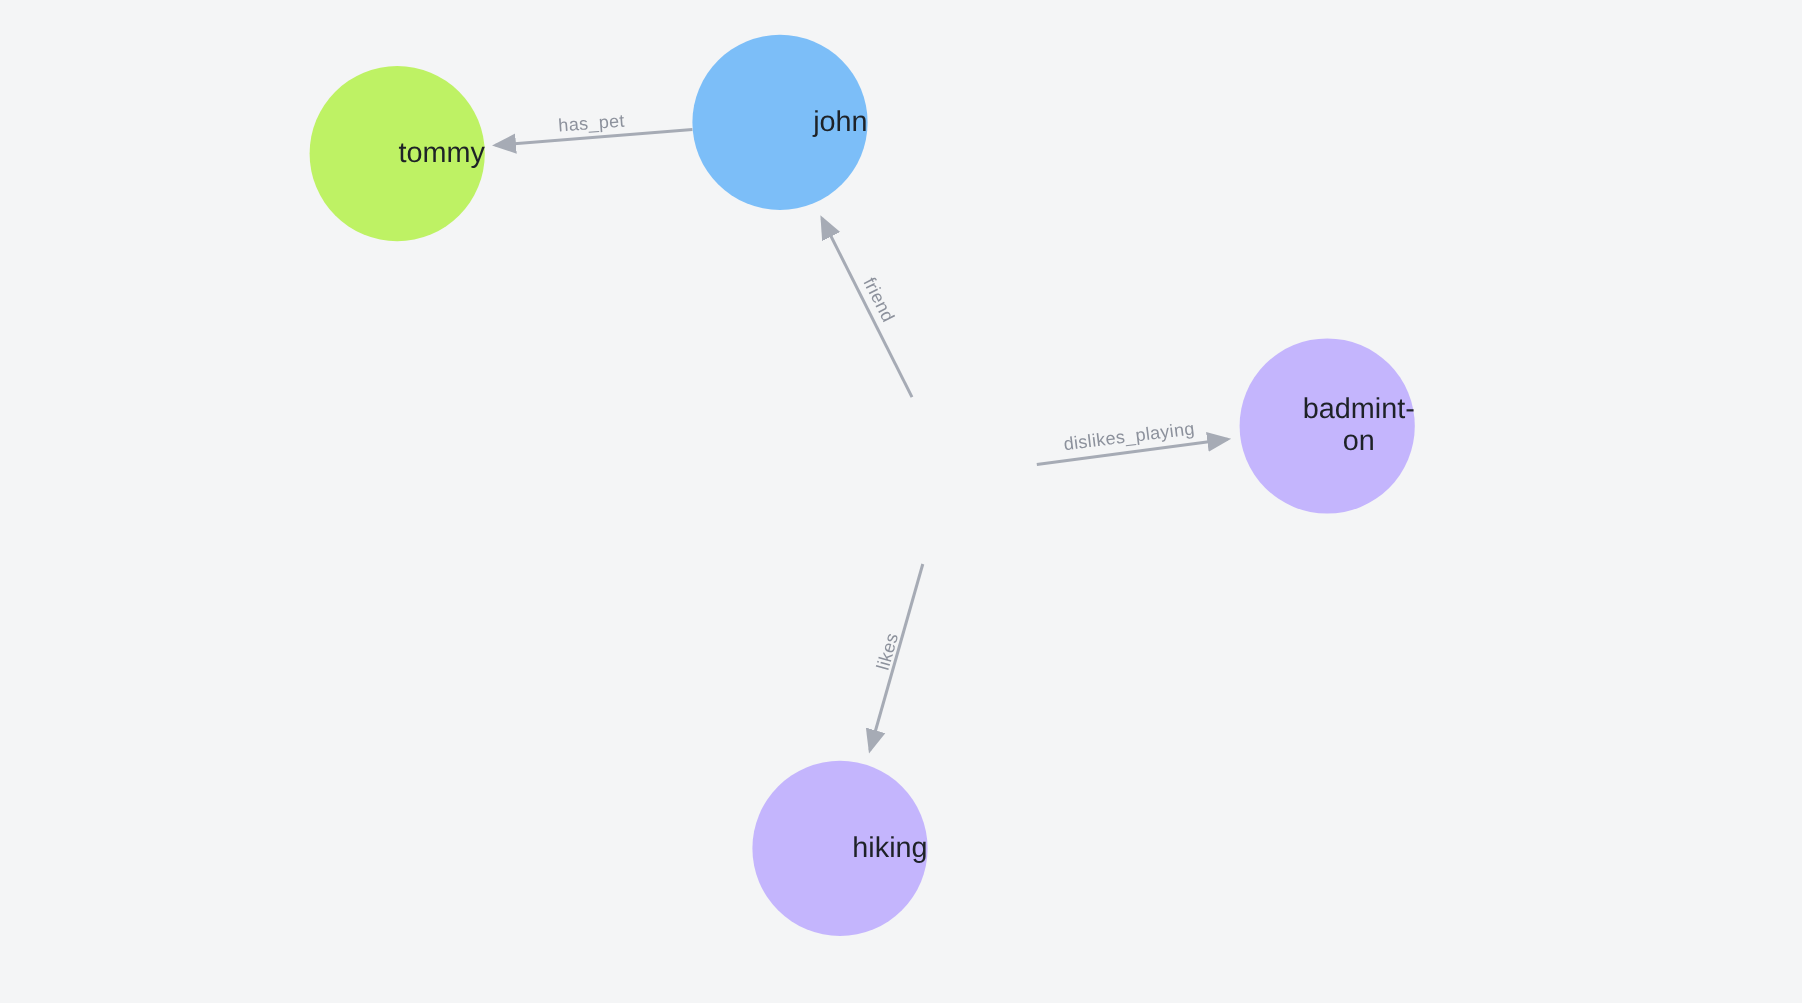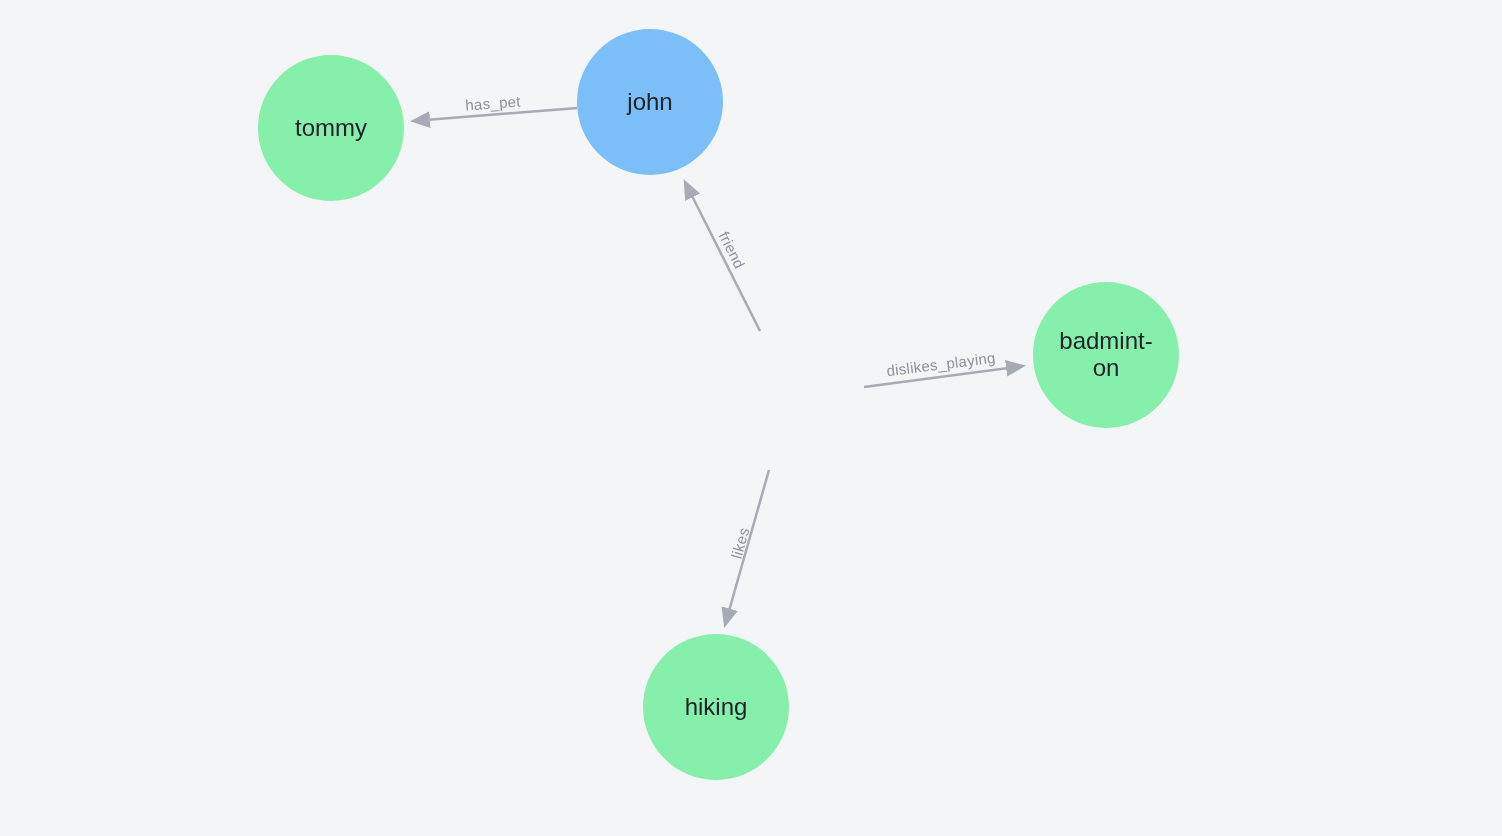--- a/index.html
+++ b/index.html
@@ -37,26 +37,26 @@
     user-select: none;
     cursor: default;
   }
   .node {
     position: absolute;
     width: 146px;
     height: 146px;
     border-radius: 50%;
     display: flex;
     align-items: center;
-    justify-content: center;
+    justify-content: flex-end;
     cursor: pointer;
   }
   .node-person   { background: #7cbef8; }
-  .node-pet      { background: #86efac; }
-  .node-interest { background: #86efac; }
+  .node-pet      { background: #bef264; }
+  .node-interest { background: #c4b5fd; }
   .node-label {
     font-size: 24px;
     color: #1e2227;
     text-align: center;
     line-height: 1.12;
     white-space: pre-line;
     user-select: none;
   }
 </style>
 </head>
@@ -88,17 +88,17 @@
   <div class="node node-person" style="left:577px; top:29px">
     <span class="node-label">john</span>
   </div>
 
 
   <div class="node node-interest" style="left:1033px; top:282px">
     <span class="node-label">badmint-
 on</span>
   </div>
 
-  <div class="node node-interest" style="left:643px; top:634px">
+  <div class="node node-interest" style="left:627px; top:634px">
     <span class="node-label">hiking</span>
   </div>
 
 </div>
 
 </body></html>

